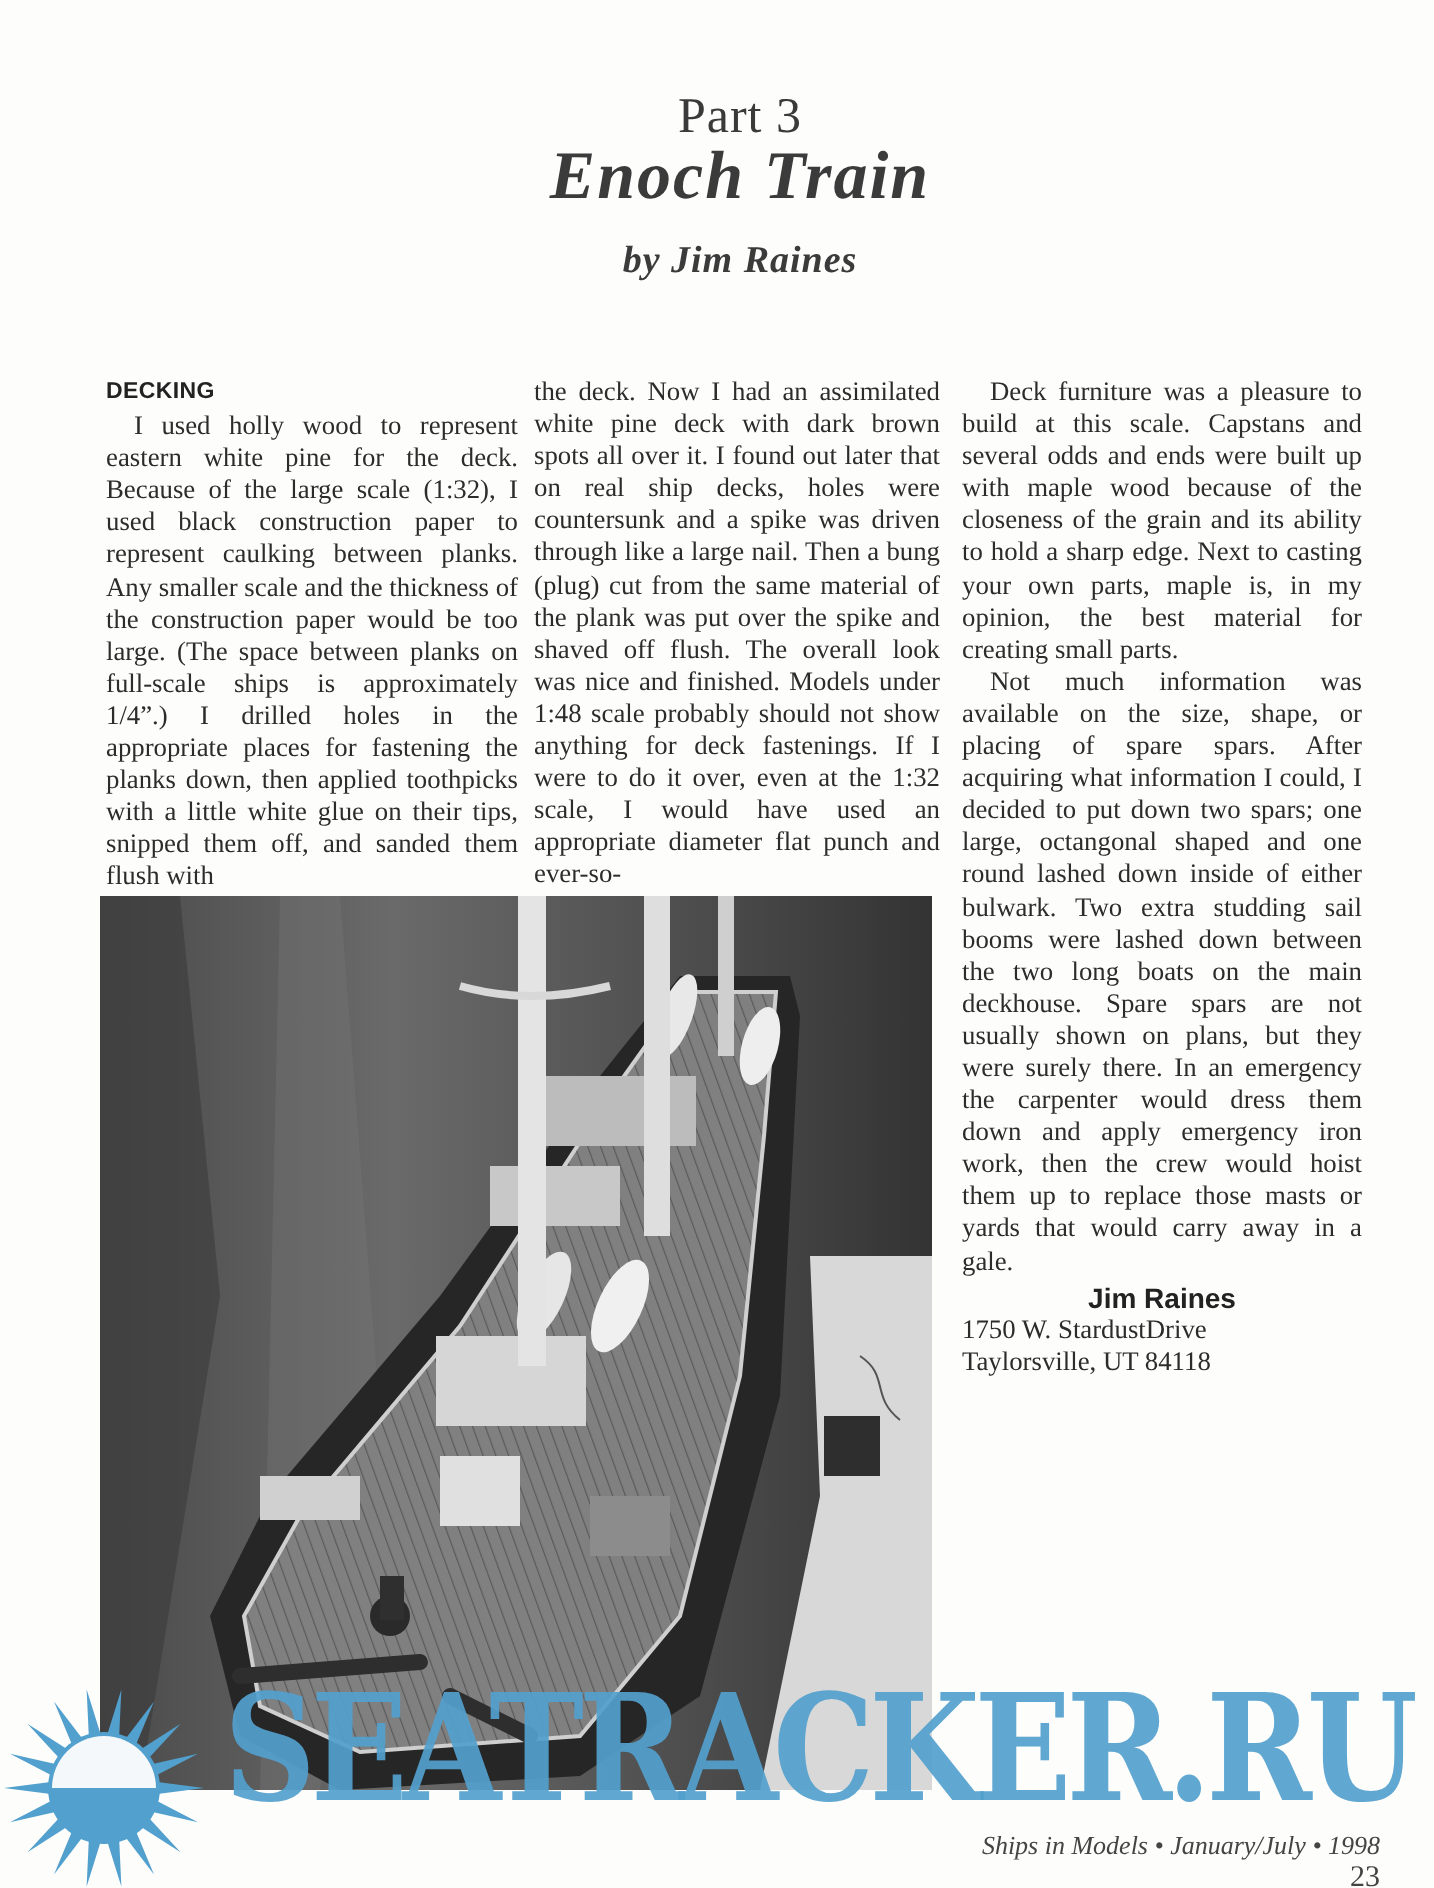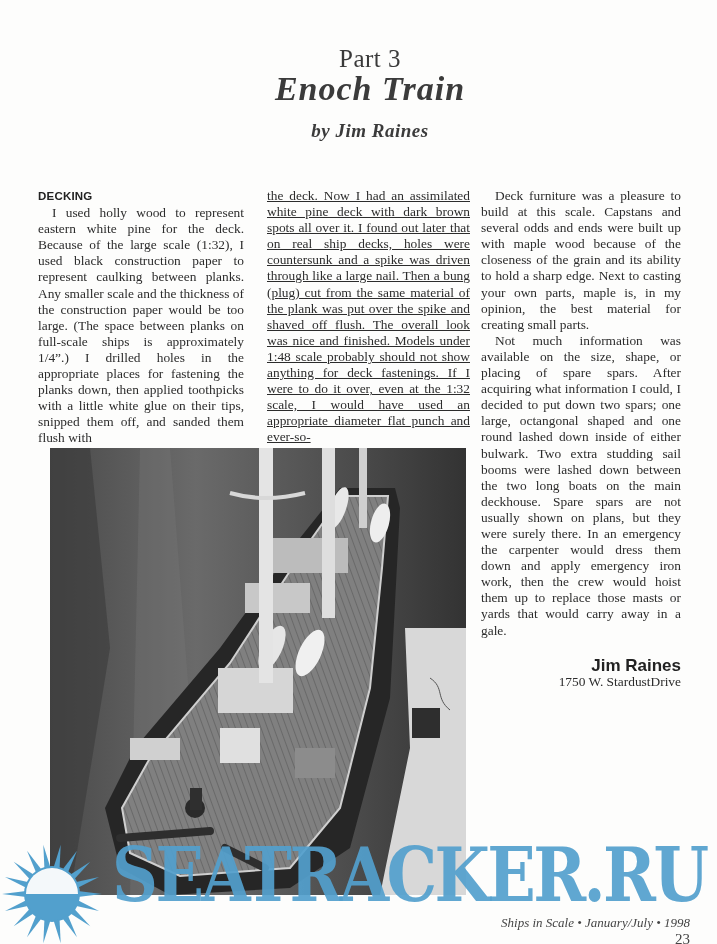--- a/index.html
+++ b/index.html
@@ -19,33 +19,33 @@
   }
   .byline {
     position: absolute; top: 120px; left: 0; width: 740px; text-align: center;
     font-size: 19px; font-style: italic; font-weight: bold; color: #3b3b3b; letter-spacing: 0.5px;
   }
 
   .col {
     position: absolute; font-size: 13.4px; line-height: 16.1px; text-align: justify; color: #2c2c2c;
   }
   .col p { margin: 0; text-indent: 14px; }
-  .col p.noindent { text-indent: 0; text-decoration: underline; }
-  .col1 { left: 38px; top: 188px; width: 206px; }
+  .col p.noindent { text-indent: 0; }
+  .col1 { left: 53px; top: 188px; width: 206px; }
   .col2 { left: 267px; top: 188px; width: 203px; }
   .col3 { left: 481px; top: 188px; width: 200px; }
   .head {
     font-family: "Liberation Sans", "DejaVu Sans", sans-serif; font-weight: bold; font-size: 11.5px;
     letter-spacing: 0.2px; color: #222; margin-bottom: 1px; text-indent: 0;
   }
   .sig-name {
-    font-family: "Liberation Sans", "DejaVu Sans", sans-serif; font-weight: bold; font-size: 17px;
-    text-align: right; color: #222; margin-top: 19px;
+    font-family: "Liberation Sans", "DejaVu Sans", sans-serif; font-weight: bold; font-size: 14px;
+    text-align: center; color: #222; margin-top: 2px;
   }
-  .sig-line { text-align: right; }
+  .sig-line { }
 
   .photo {
     position: absolute; left: 50px; top: 448px; width: 416px; height: 447px; overflow: hidden;
     background: #3d3d3d;
   }
   .photo svg { display: block; }
   .wm-text {
     position: absolute; left: 112px; top: 838px; font-family: "DejaVu Serif", serif; font-weight: bold;
     font-size: 74px; letter-spacing: -3px; color: rgba(82,160,205,0.92); line-height: 1;
     transform: scaleX(0.86); transform-origin: left top; white-space: nowrap;
@@ -74,20 +74,21 @@
 
   <div class="col col2">
     <p class="noindent">the deck. Now I had an assimilated white pine deck with dark brown spots all over it. I found out later that on real ship decks, holes were countersunk and a spike was driven through like a large nail. Then a bung (plug) cut from the same material of the plank was put over the spike and shaved off flush. The overall look was nice and finished. Models under 1:48 scale probably should not show anything for deck fastenings. If I were to do it over, even at the 1:32 scale, I would have used an appropriate diameter flat punch and ever-so-</p>
   </div>
 
   <div class="col col3">
     <p>Deck furniture was a pleasure to build at this scale. Capstans and several odds and ends were built up with maple wood because of the closeness of the grain and its ability to hold a sharp edge. Next to casting your own parts, maple is, in my opinion, the best material for creating small parts.</p>
     <p>Not much information was available on the size, shape, or placing of spare spars. After acquiring what information I could, I decided to put down two spars; one large, octangonal shaped and one round lashed down inside of either bulwark. Two extra studding sail booms were lashed down between the two long boats on the main deckhouse. Spare spars are not usually shown on plans, but they were surely there. In an emergency the carpenter would dress them down and apply emergency iron work, then the crew would hoist them up to replace those masts or yards that would carry away in a gale.</p>
     <div class="sig-name">Jim Raines</div>
     <div class="sig-line">1750 W. StardustDrive</div>
+    <div class="sig-line">Taylorsville, UT  84118</div>
   </div>
 
   <div class="photo" title="Model ship Enoch Train deck with masts, deckhouses and long boats">
     <svg width="416" height="447" viewBox="0 0 416 447" xmlns="http://www.w3.org/2000/svg">
       <defs>
         <linearGradient id="bg" x1="0" y1="0" x2="1" y2="0">
           <stop offset="0" stop-color="#4a4a4a"></stop>
           <stop offset="0.35" stop-color="#6a6a6a"></stop>
           <stop offset="0.7" stop-color="#4e4e4e"></stop>
           <stop offset="1" stop-color="#333"></stop>
@@ -163,20 +164,20 @@
           <polygon points="69.77323639007392,33.023381011820035 90.3022221559489,19.860619515673022 73.77461161589821,37.79203431251361"></polygon>
           <polygon points="75.19176502940995,40.246616026835596 98.98463103929541,34.89899283371653 77.32085231673895,46.09623527281991"></polygon>
         </g>
     </g>
     <path d="M26 52 A26 26 0 0 1 78 52 Z" fill="#fdfdfc" opacity="0.95"></path>
   </svg>
 
   <div class="wm-text">SEATRACKER.RU</div>
 
   <div class="footer">
-    <span>Ships in Scale</span>
+    <span>Ships in Models</span>
     <span>•</span>
     <span>January/July</span>
     <span>•</span>
     <span>1998</span>
     <span class="num">23</span>
   </div>
 </div>
 
 </body></html>

